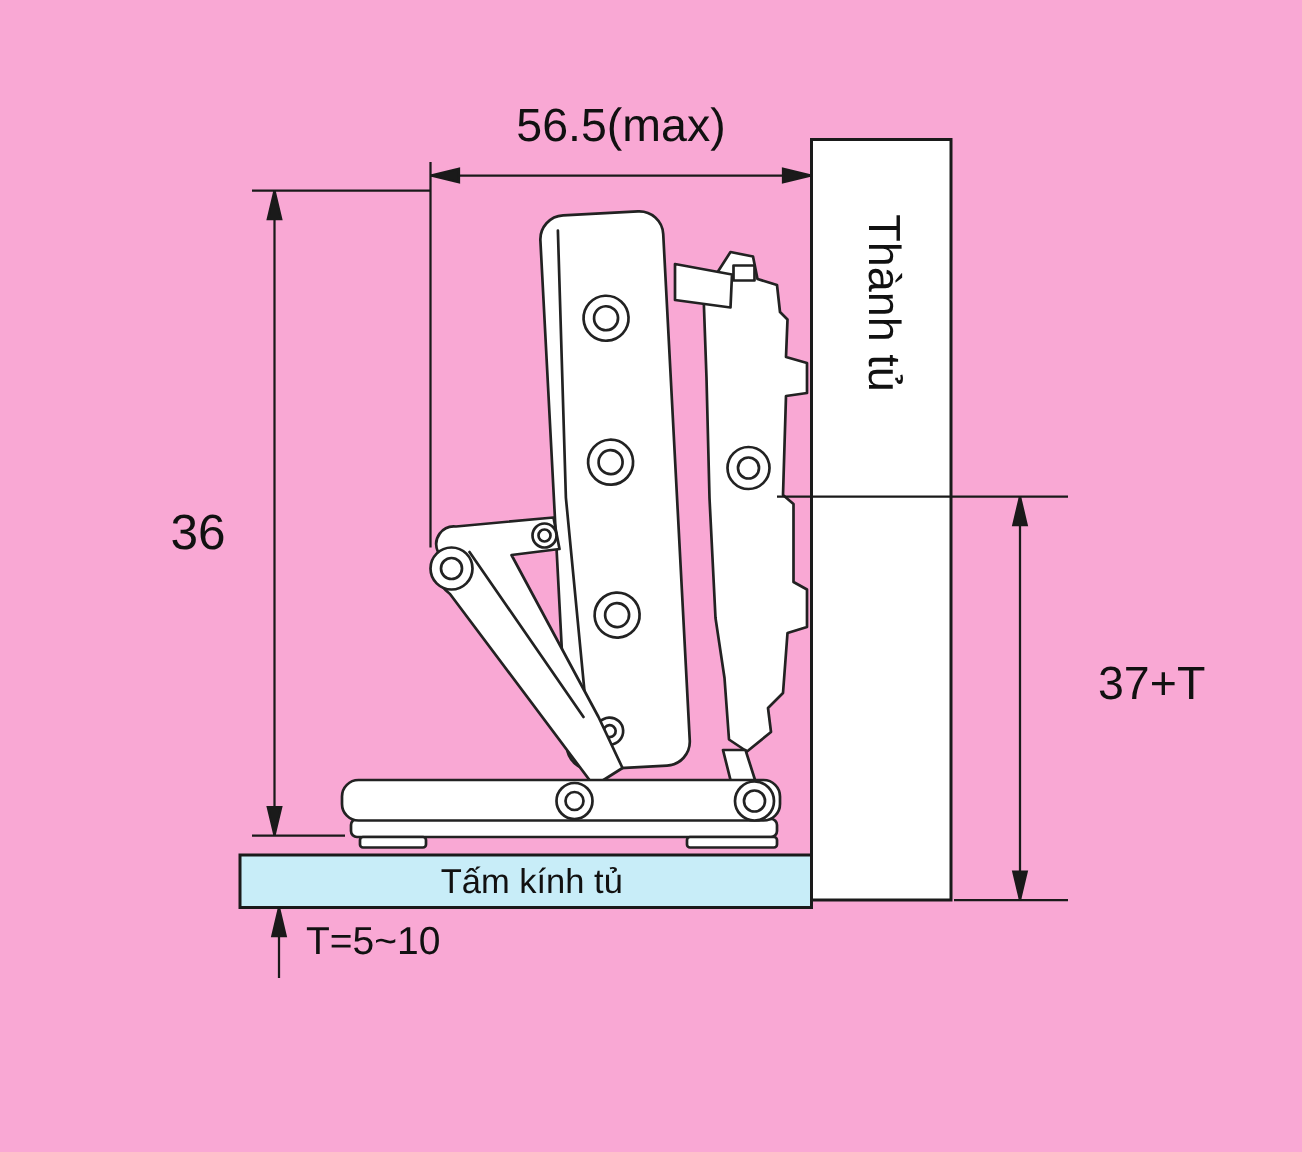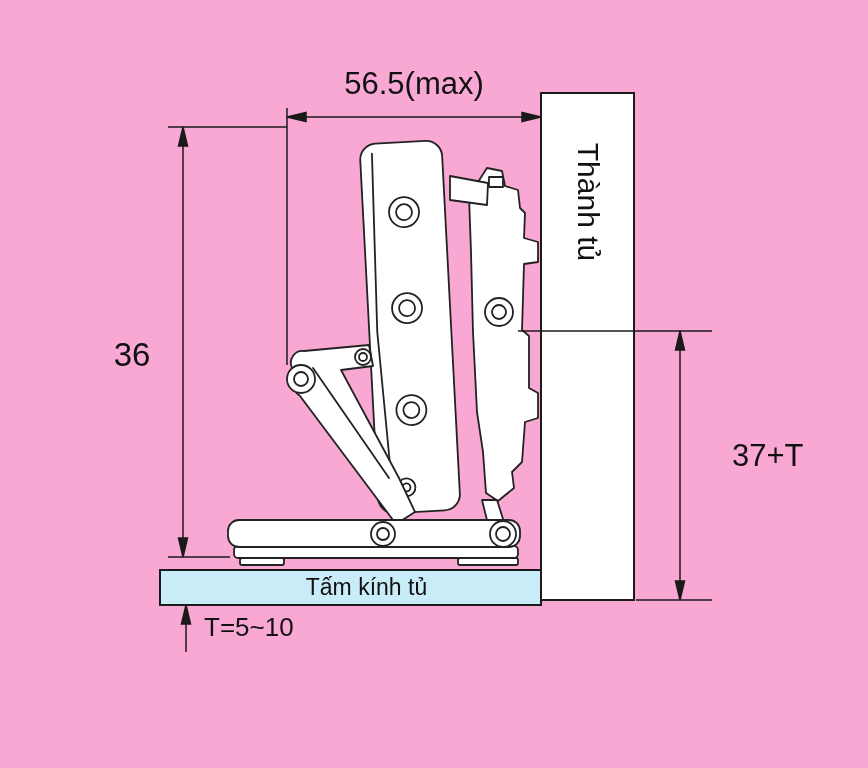--- a/index.html
+++ b/index.html
@@ -9,21 +9,21 @@
     background:#f9a8d4;
     overflow:hidden;
     font-family:"Liberation Sans", sans-serif;
   }
   .canvas > svg { position:absolute; left:0; top:0; }
   .label { position:absolute; color:#111; line-height:1; }
   .dim-top    { left:287px; top:68px;  width:254px; text-align:center; font-size:31px; }
   .dim-left   { left:92px;  top:338px; width:80px;  text-align:center; font-size:33px; }
   .dim-right  { left:700px; top:440px; width:110px; text-align:left;   font-size:31px;margin-left:32px; }
   .dim-thick  { left:204px; top:614px; font-size:26px; }
-  .glass-label{ left:176px; top:570px; width:381px; height:35px; line-height:35px;
+  .glass-label{ left:164px; top:570px; width:381px; height:35px; line-height:35px;
                 text-align:center; font-size:23px; }
   .panel-label{ left:588px; top:202px; font-size:30px; white-space:nowrap;
                 transform:translate(-50%,-50%) rotate(90deg); transform-origin:center; }
 </style>
 </head>
 <body>
 
 <div class="canvas">
 
   <svg width="868" height="768" viewBox="0 0 868 768">

